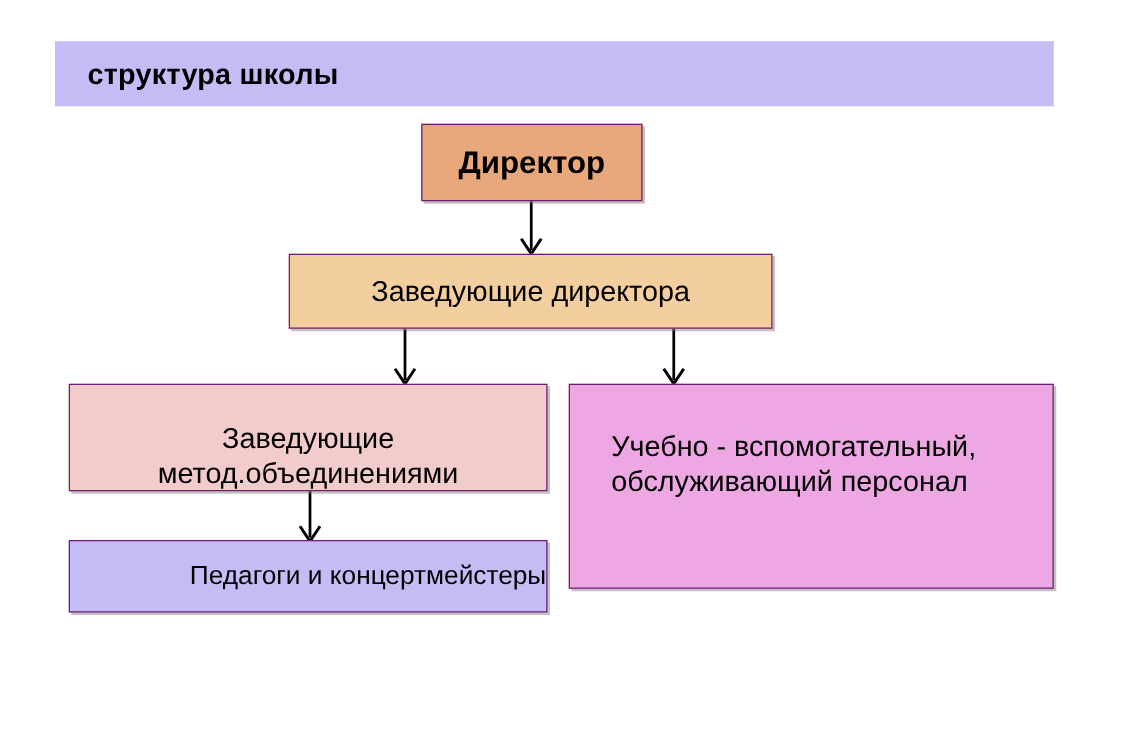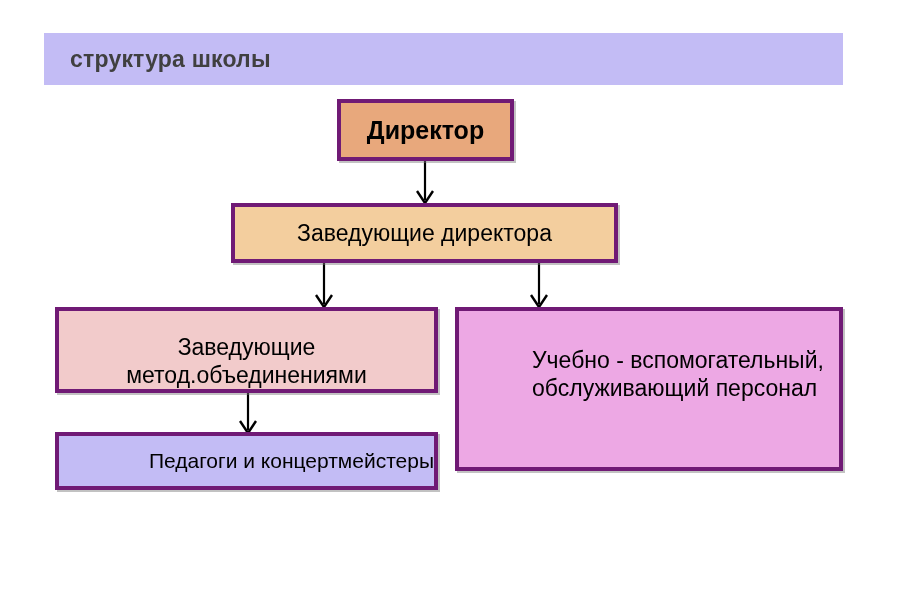--- a/index.html
+++ b/index.html
@@ -24,30 +24,30 @@
     width: 799px;
     height: 52px;
     background: #c3bcf5;
     display: flex;
     align-items: center;
   }
   .title-text {
     margin-left: 26px;
     font-size: 23px;
     font-weight: bold;
-    color: #404040;
+    color: #000000;
     letter-spacing: 0.2px;
     white-space: nowrap;
   }
 
   
   .node {
     position: absolute;
     box-sizing: border-box;
-    border: 4px solid #701a75;
+    border: 1px solid #701a75;
     box-shadow: 2px 2px 0 rgba(120,120,120,0.45);
     display: flex;
     color: #000000;
   }
   .node .node-label {
     width: 100%;
     line-height: 1.22;
     white-space: pre-line;
   }
 
@@ -99,21 +99,20 @@
 
   
   .node-support {
     left: 455px;
     top: 307px;
     width: 388px;
     height: 164px;
     background: #eda8e4;
     align-items: flex-start;
     justify-content: flex-start;
-    padding-left: 40px;
   }
   .node-support .node-label {
     text-align: left;
     font-size: 23px;
     padding: 35px 0 0 33px;
     box-sizing: border-box;
   }
 
   
   .node-teachers {

